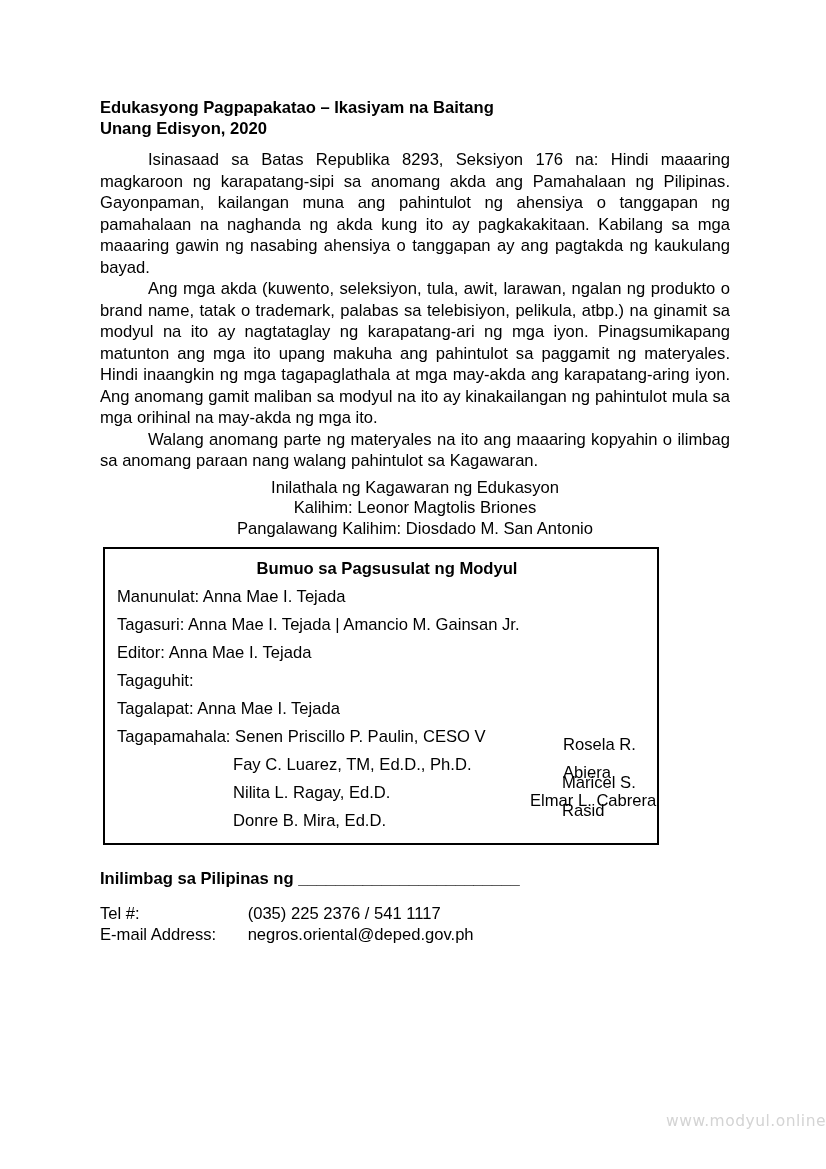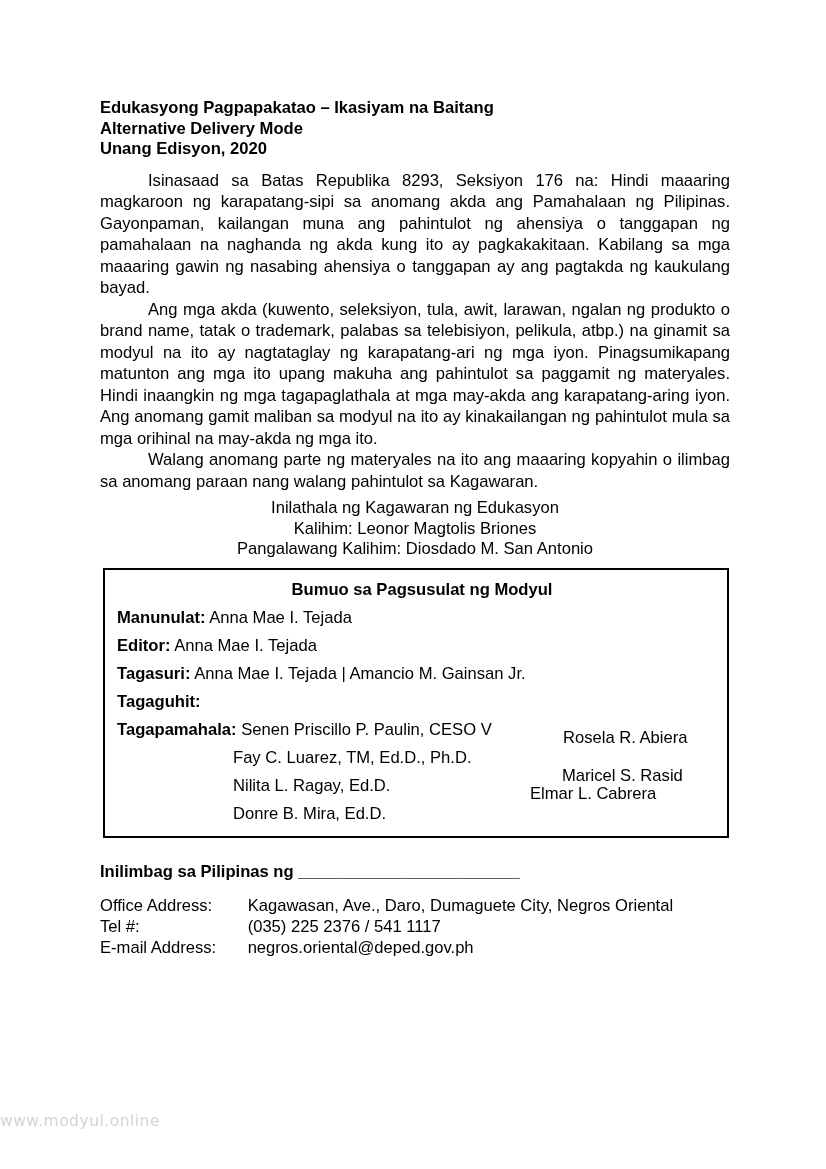--- a/index.html
+++ b/index.html
@@ -27,58 +27,57 @@
   .para-gap { }
   .header-gap { margin-top: 10px; }
 
   .publisher-block { margin-top: 6px; text-align: center; }
   .pub-line { line-height: 20.5px; }
 
   .credits-box {
     border: 2px solid #000;
     margin-left: 3px;
     margin-top: 8px;
-    width: 626px;
+    width: 556px;
     padding: 6px 0 8px 12px;
   }
   .box-title { text-align: center; font-weight: bold; line-height: 28px; }
   .box-row { line-height: 28px; }
-  .lbl { font-weight: bold; margin-top: 32px; }
+  .lbl { font-weight: normal; margin-top: 32px; }
   .mgmt-row { position: relative; line-height: 28px; }
   .mgmt-indent { padding-left: 116px; }
   .mgmt-right { position: absolute; top: 8px; }
   .r0 { left: 446px; }
   .r1 { left: 445px; margin-top: 10px; }
   .r2 { left: 413px; text-align: center; }
 
   .printed-line { font-weight: bold; margin-top: 24px; line-height: 20.5px; }
   .division-line { font-weight: bold; margin-top: 14px; line-height: 20.5px; }
   .contact-block { margin-top: 13px; }
   .contact-row { line-height: 21px; }
   .contact-label { display: inline-block; width: 143px; }
 
   .watermark {
     position: absolute;
     top: 1112px; left: 0;
     width: 100%;
-    text-align: left;
+    text-align: right;
     color: #d4d4d4;
     font-family: "DejaVu Sans", sans-serif;
     font-size: 15.5px;
     letter-spacing: 0.5px;
   }
 </style>
 </head>
 <body>
 
 <div class="content">
 
   <div class="header-block">
     <div class="hdr-line">Edukasyong Pagpapakatao – Ikasiyam na Baitang</div>
-    <div class="hdr-line">Alternative Delivery Mode</div>
     <div class="hdr-line">Unang Edisyon, 2020</div>
   </div>
 
   <div class="para para-gap header-gap">Isinasaad sa Batas Republika 8293, Seksiyon 176 na: Hindi maaaring magkaroon ng karapatang-sipi sa anomang akda ang Pamahalaan ng Pilipinas. Gayonpaman, kailangan muna ang pahintulot ng ahensiya o tanggapan ng pamahalaan na naghanda ng akda kung ito ay pagkakakitaan. Kabilang sa mga maaaring gawin ng nasabing ahensiya o tanggapan ay ang pagtakda ng kaukulang bayad.</div>
   <div class="para">Ang mga akda (kuwento, seleksiyon, tula, awit, larawan, ngalan ng produkto o brand name, tatak o trademark, palabas sa telebisiyon, pelikula, atbp.) na ginamit sa modyul na ito ay nagtataglay ng karapatang-ari ng mga iyon. Pinagsumikapang matunton ang mga ito upang makuha ang pahintulot sa paggamit ng materyales. Hindi inaangkin ng mga tagapaglathala at mga may-akda ang karapatang-aring iyon. Ang anomang gamit maliban sa modyul na ito ay kinakailangan ng pahintulot mula sa mga orihinal na may-akda ng mga ito.</div>
   <div class="para">Walang anomang parte ng materyales na ito ang maaaring kopyahin o ilimbag sa anomang paraan nang walang pahintulot sa Kagawaran.</div>
 
   <div class="publisher-block">
     <div class="pub-line">Inilathala ng Kagawaran ng Edukasyon</div>
     <div class="pub-line">Kalihim: Leonor Magtolis Briones</div>
@@ -86,30 +85,34 @@
   </div>
 
   <div class="credits-box">
     <div class="box-title">Bumuo sa Pagsusulat ng Modyul</div>
 
     <div class="box-row">
       <span class="lbl">Manunulat:</span>
       <span>Anna Mae I. Tejada</span>
     </div>
     <div class="box-row">
+      <span class="lbl">Tagasuri:</span>
+      <span>Anna Mae I. Tejada | Amancio M. Gainsan Jr.</span>
+    </div>
+    <div class="box-row">
       <span class="lbl">Editor:</span>
       <span>Anna Mae I. Tejada</span>
     </div>
     <div class="box-row">
-      <span class="lbl">Tagasuri:</span>
-      <span>Anna Mae I. Tejada | Amancio M. Gainsan Jr.</span>
+      <span class="lbl">Tagaguhit:</span>
+      <span></span>
     </div>
     <div class="box-row">
-      <span class="lbl">Tagaguhit:</span>
-      <span></span>
+      <span class="lbl">Tagalapat:</span>
+      <span>Anna Mae I. Tejada</span>
     </div>
 
     <div class="mgmt-row">
       <span class="lbl">Tagapamahala:</span>
       <span>Senen Priscillo P. Paulin, CESO V</span>
       <span class="mgmt-right r0">Rosela R. Abiera</span>
     </div>
     <div class="mgmt-row mgmt-indent">
       <span>Fay C. Luarez, TM, Ed.D., Ph.D.</span>
       <span class="mgmt-right r1">Maricel S. Rasid</span>
@@ -124,24 +127,20 @@
   </div>
 
   <div class="printed-line">
     <span>Inilimbag sa Pilipinas ng</span>
     <span>________________________</span>
   </div>
 
 
   <div class="contact-block">
     <div class="contact-row">
-      <span class="contact-label">Office Address:</span>
-      <span>Kagawasan, Ave., Daro, Dumaguete City, Negros Oriental</span>
-    </div>
-    <div class="contact-row">
       <span class="contact-label">Tel #:</span>
       <span>(035) 225 2376 / 541 1117</span>
     </div>
     <div class="contact-row">
       <span class="contact-label">E-mail Address:</span>
       <span>negros.oriental@deped.gov.ph</span>
     </div>
   </div>
 
 </div>

